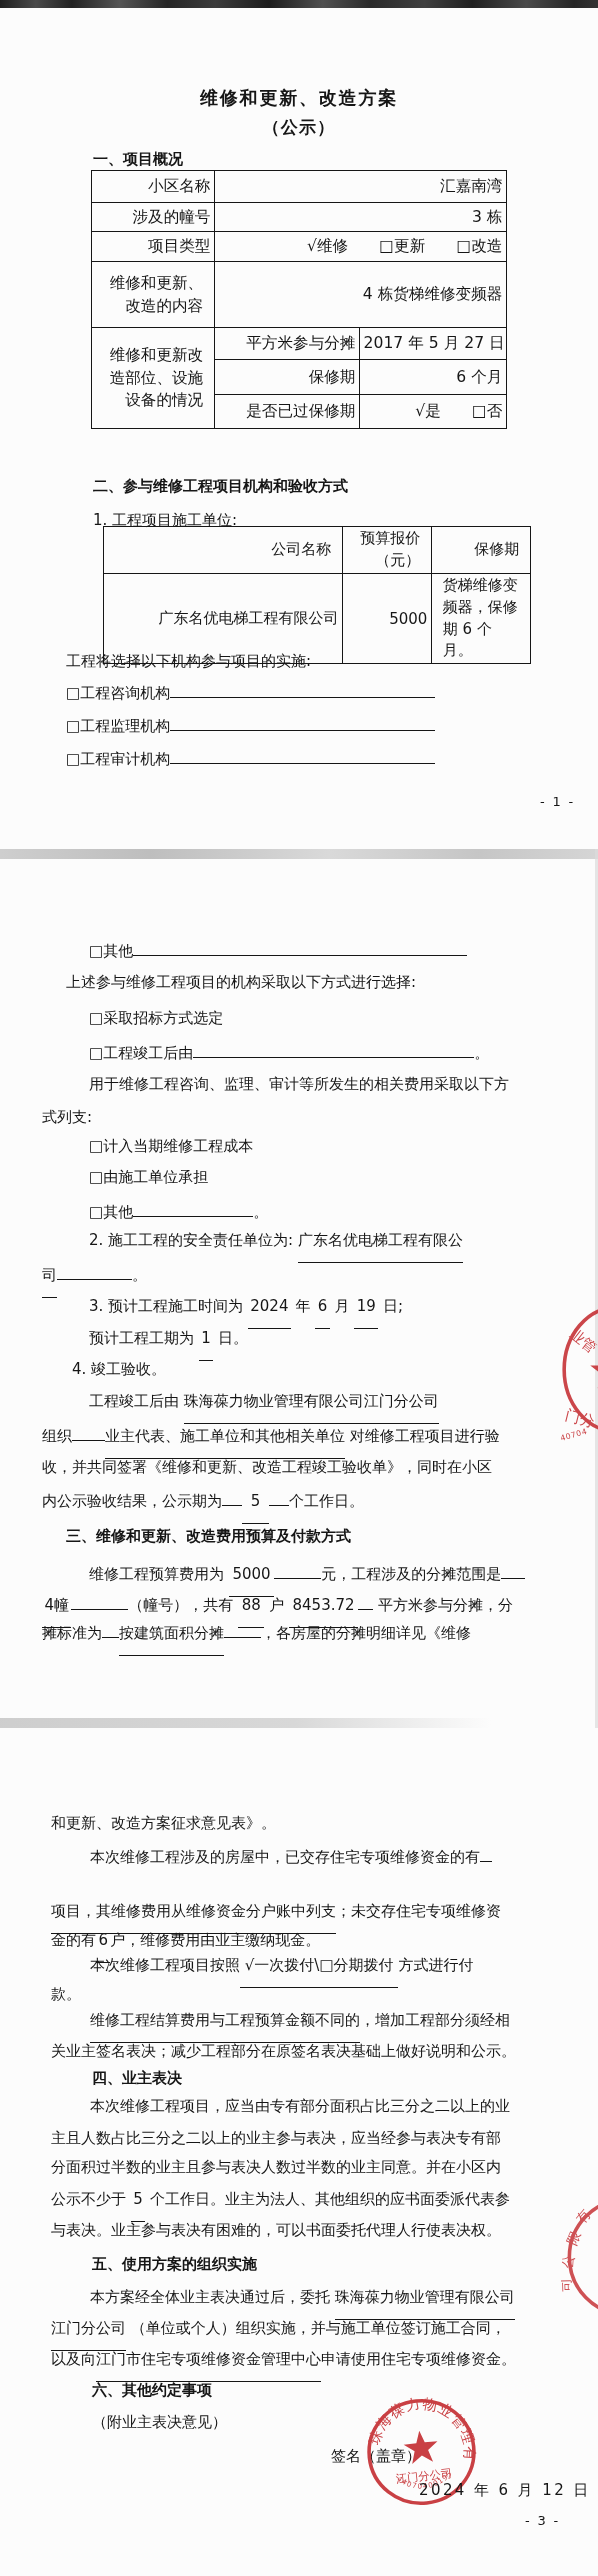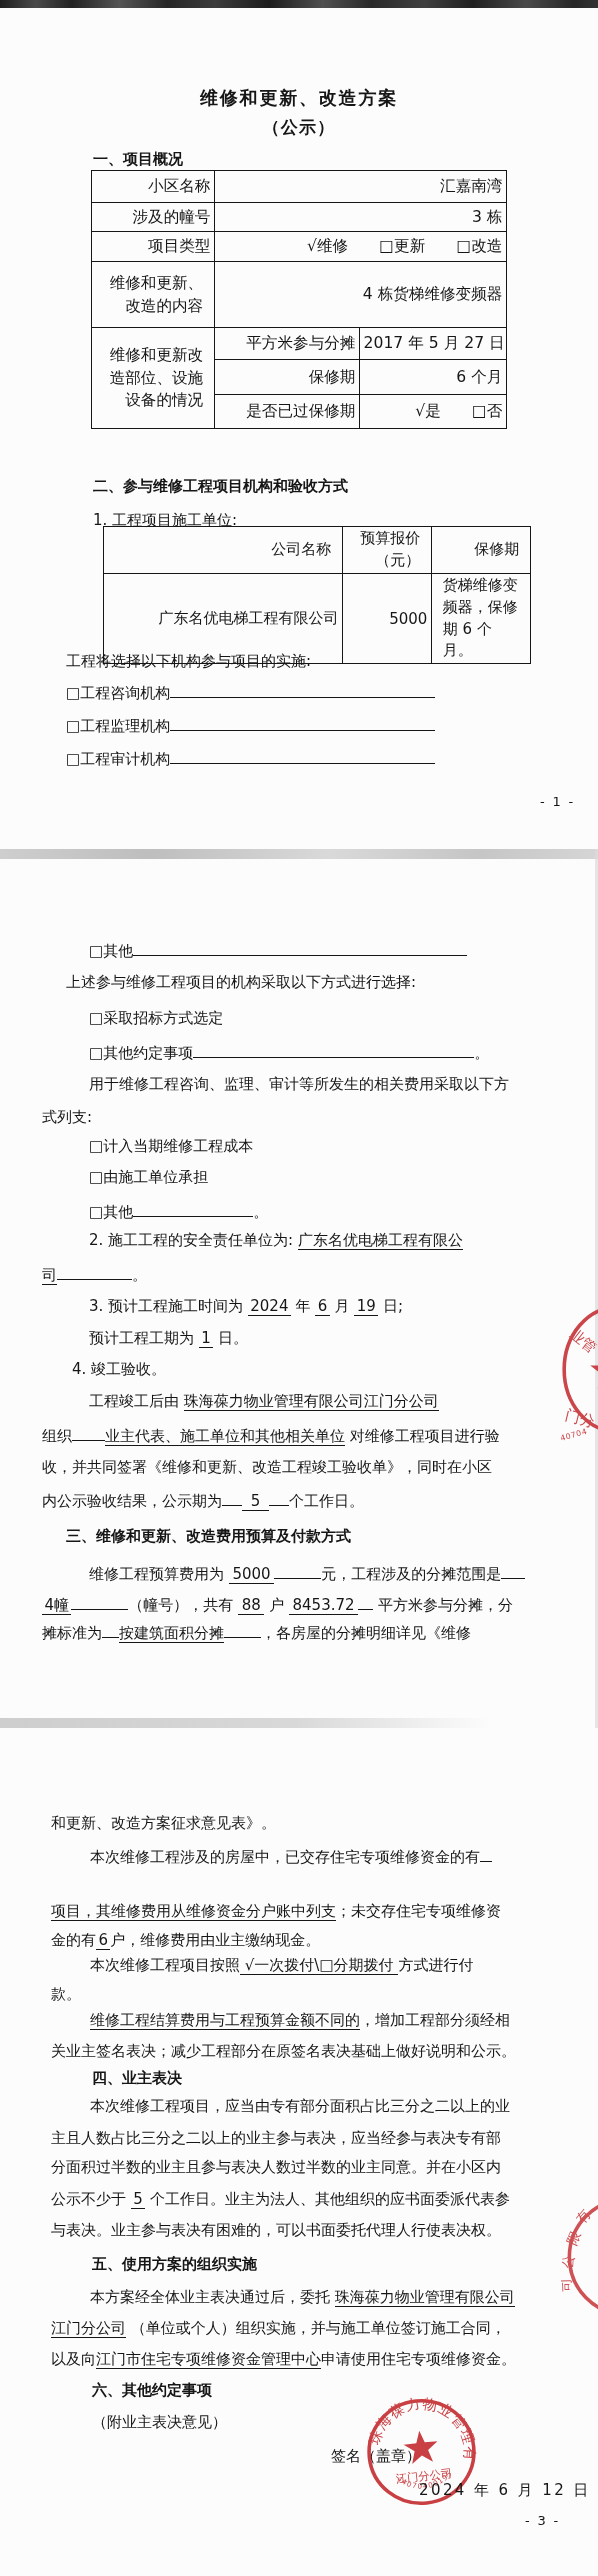--- a/index.html
+++ b/index.html
@@ -1,21 +1,21 @@
 <!DOCTYPE html>
 <html style="font-size:9.6px"><head>
 <meta charset="utf-8">
 <style>
   html,body{margin:0;padding:0;background:#e9e9e9;}
   .page{position:relative;width:598px;height:2576px;margin:0 auto;background:#fcfcfc;
         font-family:"DejaVu Sans",sans-serif;color:#161616;overflow:hidden;}
   .ln{position:absolute;white-space:nowrap;font-size:15px;line-height:1.25;}
   .b{font-weight:bold;}
   .ctr{left:0;width:598px;text-align:center;}
-  .u{border-bottom:1.2px solid #161616;padding-bottom:0;}
+  .u{border-bottom:1.2px solid #161616;padding-bottom:13px;}
   .bl{display:inline-block;border-bottom:1.2px solid #161616;height:1.02em;vertical-align:baseline;}
   .px4{padding-left:2.4px;padding-right:2.4px;} .px6{padding-left:3.6px;padding-right:3.6px;}
   .px8{padding-left:4.8px;padding-right:4.8px;} .px14{padding-left:8.4px;padding-right:8.4px;}
   table{border-collapse:collapse;position:absolute;table-layout:fixed;}
   td{border:1.2px solid #161616;text-align:right;vertical-align:middle;padding:1.2px 3.6px;white-space:nowrap;}
   td.wrap{white-space:normal;line-height:1.45;padding:1.2px 10.8px;}
   .t1{left:91px;top:170px;width:414px;font-size:15.6px;}
   .t2{left:103px;top:526px;width:427px;font-size:15px;}
   .topband{position:absolute;top:0;left:0;width:598px;height:7.8px;
     background:linear-gradient(90deg,#1f1f1f,#4a4a4a 6%,#222 12%,#555 20%,#262626 28%,#3c3c3c 36%,
@@ -106,21 +106,21 @@
 
   <div class="ln" style="left:66px;top:652px">工程将选择以下机构参与项目的实施:</div>
   <div class="ln" style="left:66px;top:682px"><span>□工程咨询机构</span><span class="bl" style="width:265px"></span></div>
   <div class="ln" style="left:66px;top:715px"><span>□工程监理机构</span><span class="bl" style="width:265px"></span></div>
   <div class="ln" style="left:66px;top:748px"><span>□工程审计机构</span><span class="bl" style="width:265px"></span></div>
   <div class="ln fs22 ls3" style="left:540px;top:794px">- 1 -</div>
 
   <div class="ln" style="left:89px;top:940px"><span>□其他</span><span class="bl" style="width:334px"></span></div>
   <div class="ln" style="left:66px;top:973px">上述参与维修工程项目的机构采取以下方式进行选择:</div>
   <div class="ln" style="left:89px;top:1009px">□采取招标方式选定</div>
-  <div class="ln" style="left:89px;top:1042px"><span>□其他约定事项</span><span class="bl" style="width:281px"></span><span>。</span></div>
+  <div class="ln" style="left:89px;top:1042px"><span>□工程竣工后由</span><span class="bl" style="width:281px"></span><span>。</span></div>
   <div class="ln" style="left:89px;top:1075px">用于维修工程咨询、监理、审计等所发生的相关费用采取以下方</div>
   <div class="ln" style="left:42px;top:1108px">式列支:</div>
   <div class="ln" style="left:89px;top:1137px">□计入当期维修工程成本</div>
   <div class="ln" style="left:89px;top:1168px">□由施工单位承担</div>
   <div class="ln" style="left:89px;top:1201px"><span>□其他</span><span class="bl" style="width:120px"></span><span>。</span></div>
   <div class="ln" style="left:89px;top:1231px"><span>2. 施工工程的安全责任单位为: </span><span class="u">广东名优电梯工程有限公</span></div>
   <div class="ln" style="left:42px;top:1264px"><span class="u">司</span><span class="bl" style="width:75px"></span><span>。</span></div>
   <div class="ln" style="left:89px;top:1297px"><span>3. 预计工程施工时间为 </span><span class="u px4">2024</span><span> 年 </span><span class="u px4">6</span><span> 月 </span><span class="u px4">19</span><span> 日;</span></div>
   <div class="ln" style="left:89px;top:1329px"><span>预计工程工期为 </span><span class="u px4">1</span><span> 日。</span></div>
   <div class="ln" style="left:72px;top:1360px">4. 竣工验收。</div>

